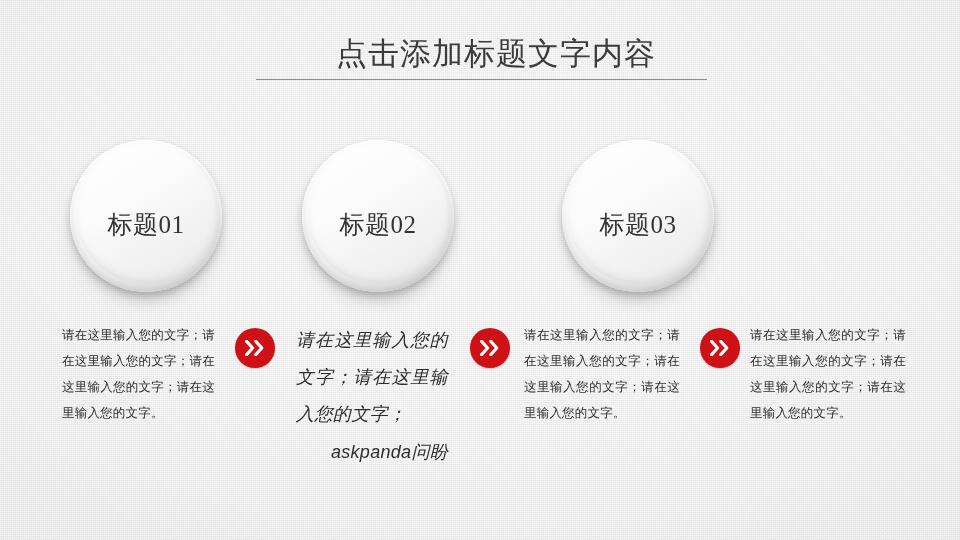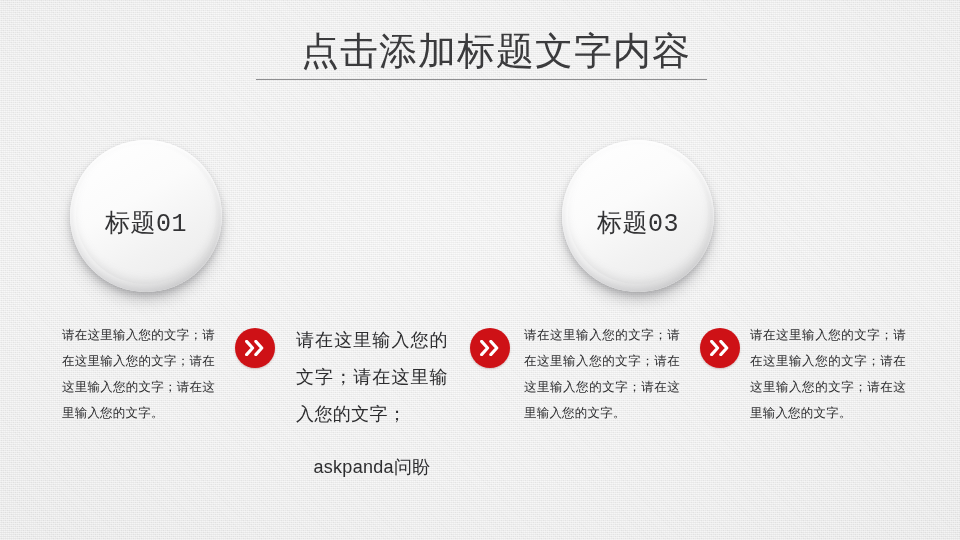--- a/index.html
+++ b/index.html
@@ -38,22 +38,22 @@
 
   
   #title-block {
     position: absolute;
     left: 0;
     top: 34px;
     width: 960px;
     text-align: center;
   }
   #page-title {
-    font-family: Liberation Mono, monospace;
-    font-size: 38px;
+    font-family: Liberation Serif, serif;
+    font-size: 31px;
     line-height: 40px;
     color: #3b3b3d;
     letter-spacing: 1px;
     font-weight: 400;
     white-space: nowrap;
     padding-left: 32px;
   }
   #title-rule {
     position: absolute;
     left: 256px;
@@ -90,21 +90,21 @@
     right: 6px;
     bottom: 8px;
     border-radius: 50%;
     background:
       linear-gradient(150deg, #ffffff 0%, #fbfbfb 40%, #f2f2f2 68%, #eaeaea 100%);
     box-shadow: inset 0 -6px 10px -4px rgba(150,150,155,.28);
   }
   .circle-label {
     position: relative;
     z-index: 2;
-    font-family: Liberation Mono, monospace;
+    font-family: Liberation Serif, serif;
     font-size: 25px;
     line-height: 30px;
     color: #333335;
     letter-spacing: .5px;
     transform: translateY(9px);
     white-space: nowrap;
   }
   #circle-0 { left: 70px; }
   #circle-1 { left: 302px; }
   #circle-2 { left: 562px; }
@@ -141,48 +141,51 @@
     line-height: 26px;
     letter-spacing: .2px;
   }
   .body-col.large {
     font-family: "Liberation Serif", serif;
     font-size: 18px;
     line-height: 37px;
     letter-spacing: .4px;
   }
   #col-0 { left: 62px;  top: 322px; width: 153px; }
-  #col-1 { left: 296px; top: 322px; width: 152px; }
+  #col-1 { left: 296px; top: 322px; width: 152px; font-style: italic; }
   #col-2 { left: 524px; top: 322px; width: 156px; }
   #col-3 { left: 750px; top: 322px; width: 156px; }
 
   .brand-line {
     font-family: "Liberation Sans", sans-serif;
     font-size: 18px;
     line-height: 34px;
     letter-spacing: .3px;
     color: #2d2d2f;
-    margin-top: 17px;
-    text-align: center;
+    margin-top: 2px;
+    text-align: right;
   }
 </style>
 </head>
 <body>
 
 <div id="slide">
 
   <div id="noise"></div>
 
   <div id="title-block">
     <div id="page-title">点击添加标题文字内容</div>
   </div>
   <div id="title-rule"></div>
 
   <div class="circle" id="circle-0">
     <span class="circle-label">标题01</span>
+  </div>
+  <div class="circle" id="circle-1">
+    <span class="circle-label">标题02</span>
   </div>
   <div class="circle" id="circle-2">
     <span class="circle-label">标题03</span>
   </div>
 
   <div class="arrow-badge" id="arrow-0">
     <svg width="22" height="16" viewBox="0 0 22 16" aria-hidden="true">
       <path d="M2.6 1.4 L8.6 8 L2.6 14.6" fill="none" stroke="#ffffff" stroke-width="3.1" stroke-linecap="round" stroke-linejoin="round"></path>
       <path d="M11.8 1.4 L17.8 8 L11.8 14.6" fill="none" stroke="#ffffff" stroke-width="3.1" stroke-linecap="round" stroke-linejoin="round"></path>
     </svg>

